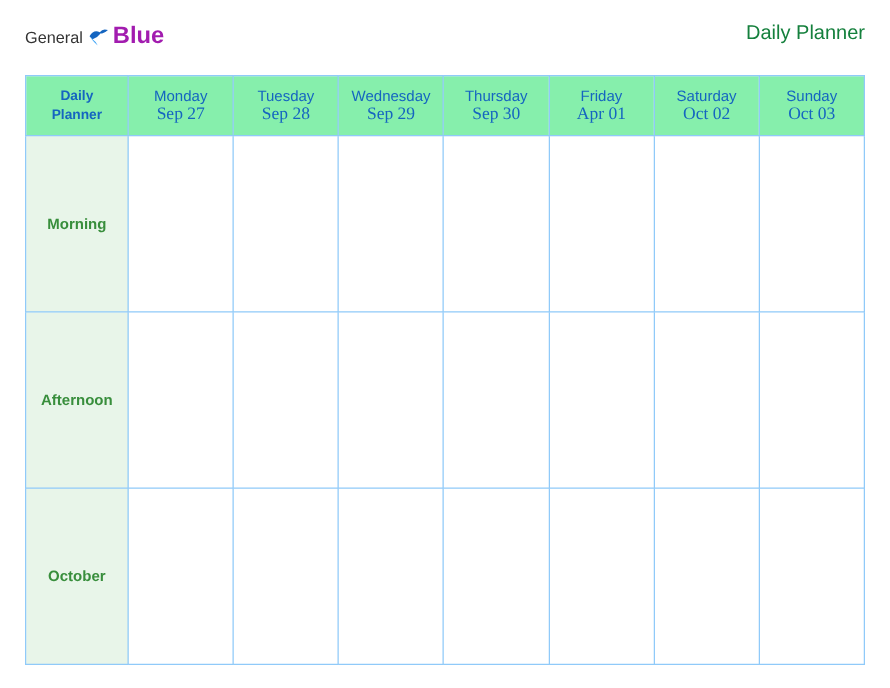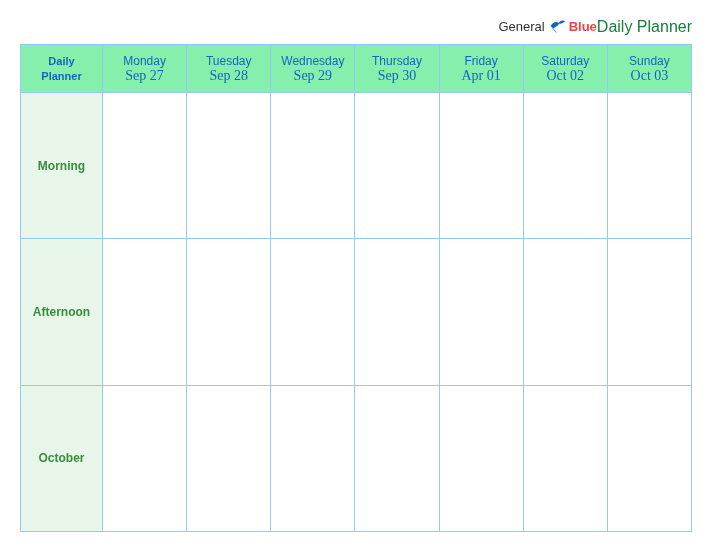--- a/index.html
+++ b/index.html
@@ -7,42 +7,42 @@
       background: #fff;
       font-family: Arial, sans-serif;
       width: 712px;
       height: 550px;
       display: flex;
       flex-direction: column;
       padding: 18px 20px 18px 20px;
     }
     .header {
       display: flex;
-      justify-content: flex-end;
+      justify-content: space-between;
       align-items: flex-start;
-      margin-bottom: 8px;
+      margin-bottom: 20px;
     }
     .logo-area {
       display: flex;
       flex-direction: column;
       align-items: flex-start;
     }
     .logo-text {
       display: flex;
       align-items: center;
       gap: 2px;
     }
     .logo-general {
       font-size: 13px;
       color: #333;
       font-weight: normal;
     }
     .logo-blue {
-      font-size: 13px;
-      color: #ef4444;
+      font-size: 19px;
+      color: #a21caf;
       font-weight: bold;
     }
     .logo-icon {
       width: 18px;
       height: 16px;
       margin-left: 2px;
     }
     .title-area {
       text-align: right;
     }

